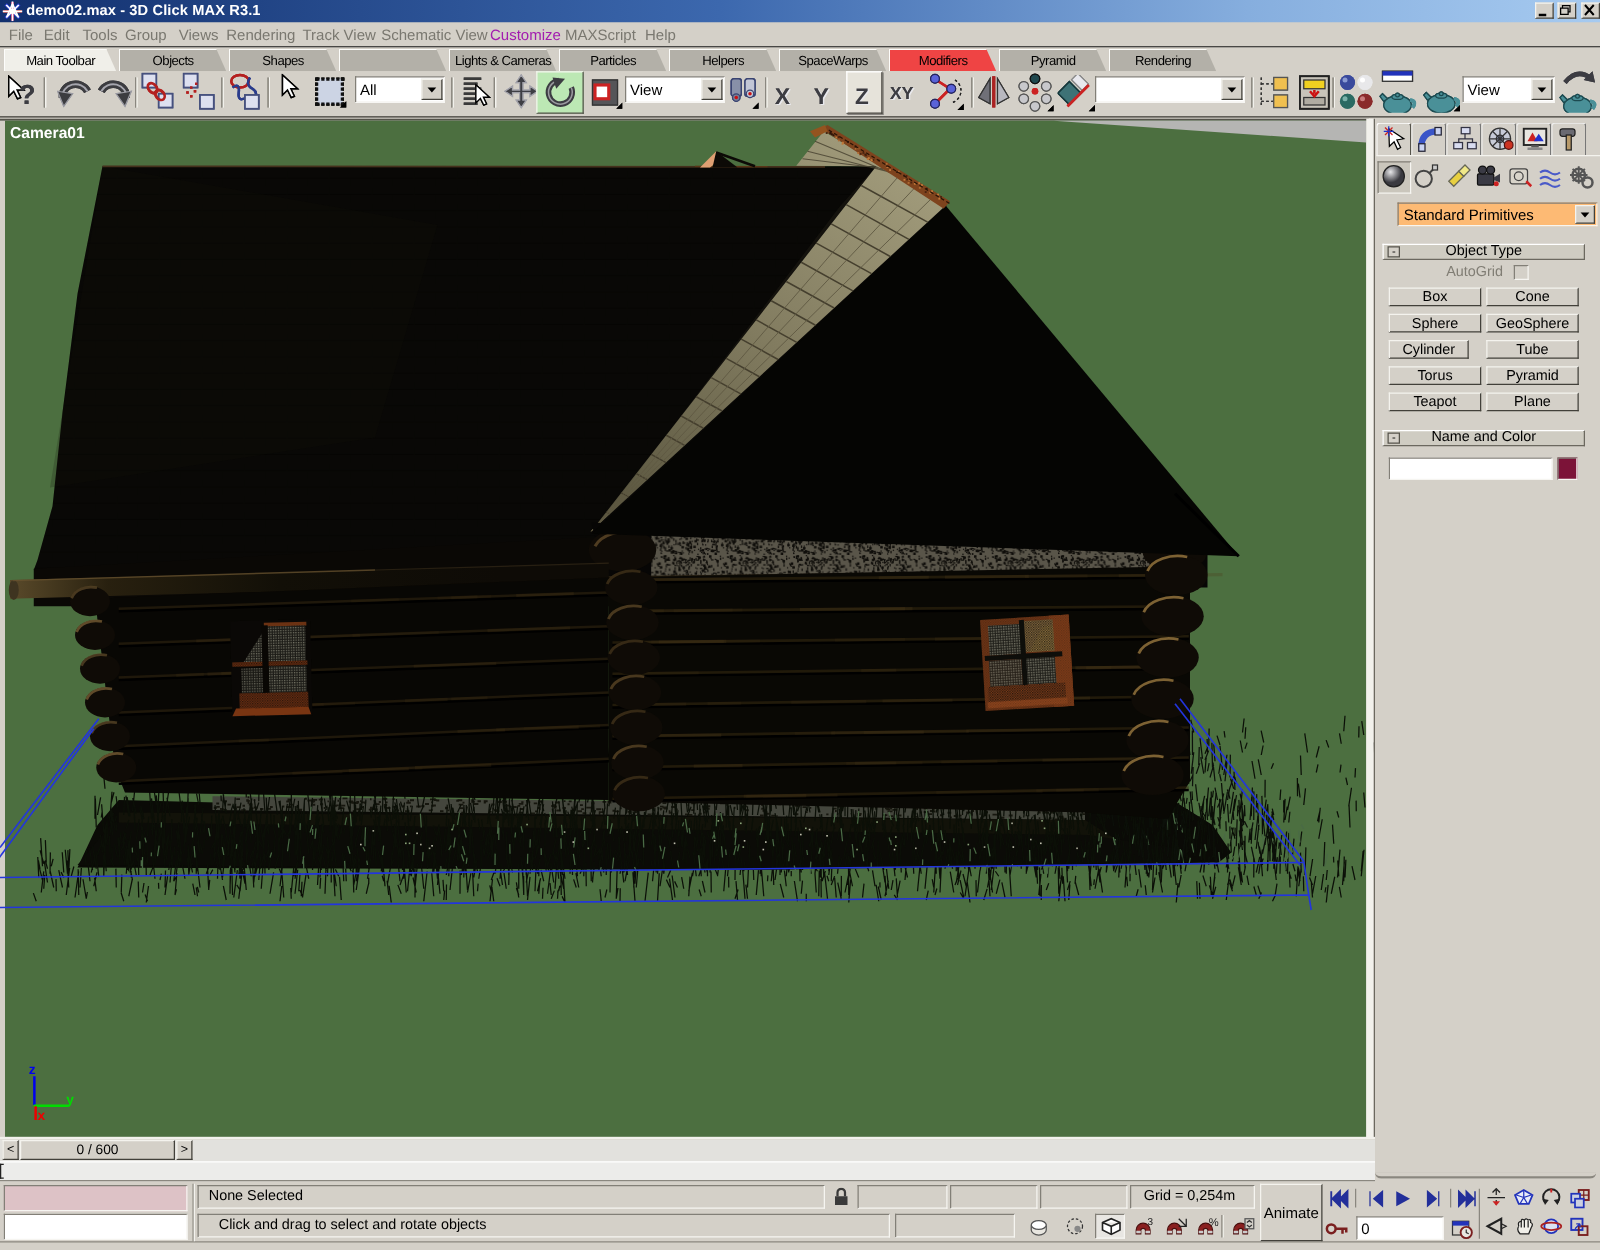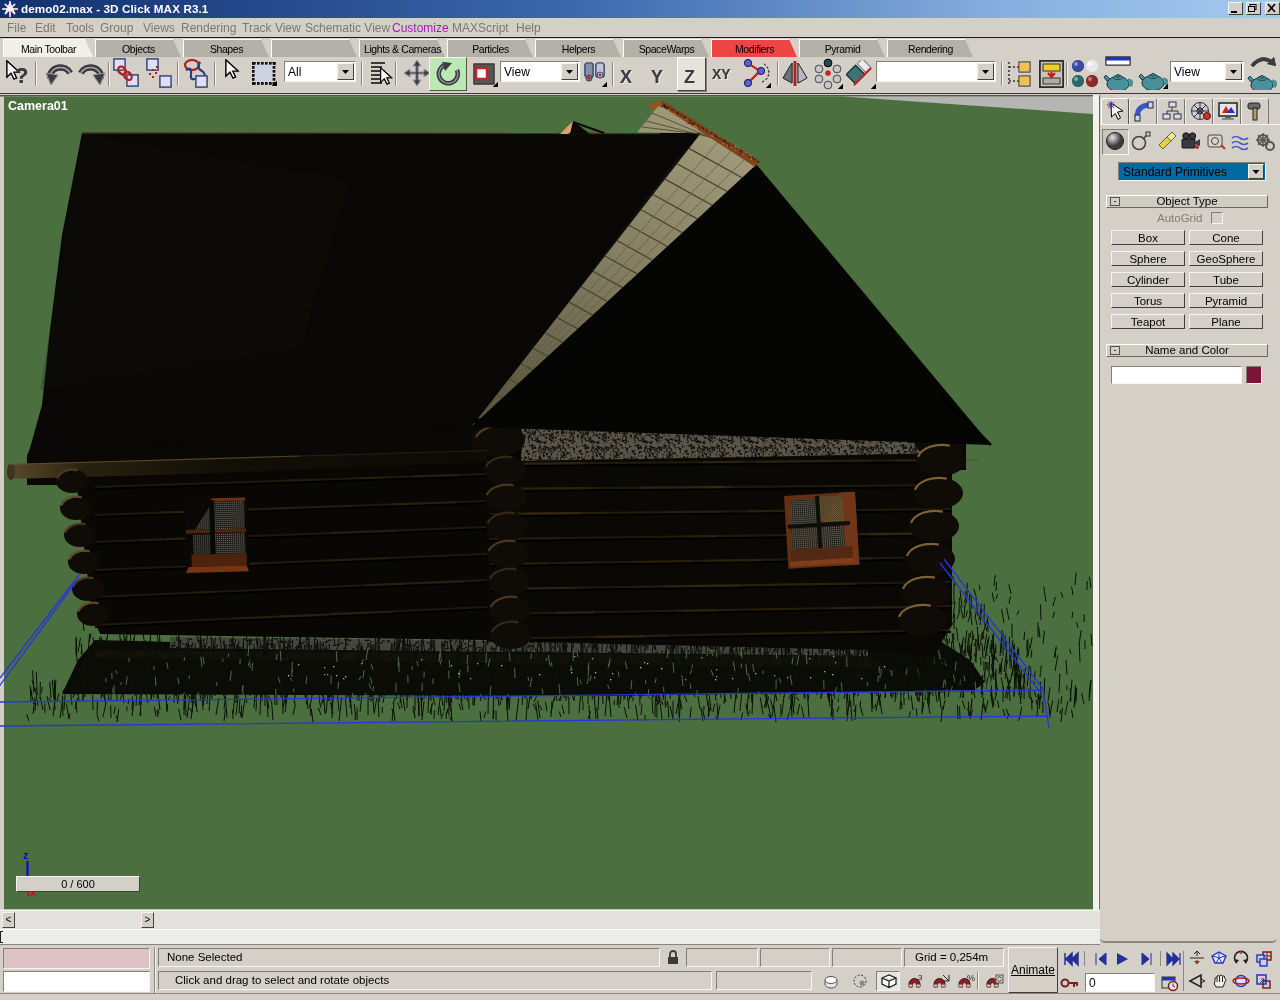--- a/index.html
+++ b/index.html
@@ -1482,52 +1482,52 @@
       <line x1="8" y1="9" x2="15.0" y2="9.0"></line>
       <line x1="8" y1="9" x2="12.9" y2="13.9"></line>
       <line x1="8" y1="9" x2="8.0" y2="16.0"></line>
       <line x1="8" y1="9" x2="3.1" y2="13.9"></line>
       <line x1="8" y1="9" x2="1.0" y2="9.0"></line>
       <line x1="8" y1="9" x2="3.1" y2="4.1"></line>
       <line x1="8" y1="9" x2="8.0" y2="2.0"></line>
       <line x1="8" y1="9" x2="12.9" y2="4.1"></line>
     </g>
   </svg>
-<div class="abs sunken" style="left:1118px;top:162px;width:148px;height:19px;background:#0369a1;">
+<div class="abs sunken" style="left:1118px;top:162px;width:160px;height:19px;background:#fdba74;">
     <span style="position:absolute;left:4px;top:2px;font-size:12px;">Standard Primitives</span>
     <div class="abs btn" style="right:1px;top:1px;width:16px;height:15px;"><svg width="14" height="13">
         <path d="M3.5 5 L10.5 5 L7 9 Z" fill="#000"></path>
       </svg></div>
   </div>
 <div class="abs" style="left:1106px;top:195px;width:162px;height:13px;background:#cfccc2;border-top:1px solid #fff;border-left:1px solid #fff;border-right:1px solid #6b685f;border-bottom:1px solid #6b685f;">
     <div class="abs" style="left:3px;top:1px;width:10px;height:9px;border:1px solid #55534b;background:#d4d0c8;font-size:9px;line-height:7px;text-align:center;">-</div>
     <div style="text-align:center;font-size:11.5px;margin-top:-1px;">Object Type</div>
   </div>
 <span class="abs" style="left:1157px;top:212px;color:#807d74;font-size:11.5px;">AutoGrid</span>
 <div class="abs sunken" style="left:1211px;top:212px;width:12px;height:12px;background:#d4d0c8;"></div>
 <div class="abs btn" style="left:1111px;top:230px;width:74px;height:15px;text-align:center;font-size:11.5px;padding-top:1px;">Box</div>
 <div class="abs btn" style="left:1189px;top:230px;width:74px;height:15px;text-align:center;font-size:11.5px;padding-top:1px;">Cone</div>
 <div class="abs btn" style="left:1111px;top:251px;width:74px;height:15px;text-align:center;font-size:11.5px;padding-top:1px;">Sphere</div>
 <div class="abs btn" style="left:1189px;top:251px;width:74px;height:15px;text-align:center;font-size:11.5px;padding-top:1px;">GeoSphere</div>
-<div class="abs btn" style="left:1111px;top:272px;width:74px;height:15px;text-align:center;font-size:11.5px;padding-top:1px;">Cylinder</div>
+<div class="abs btn" style="left:1111px;top:272px;width:64px;height:15px;text-align:center;font-size:11.5px;padding-top:1px;">Cylinder</div>
 <div class="abs btn" style="left:1189px;top:272px;width:74px;height:15px;text-align:center;font-size:11.5px;padding-top:1px;">Tube</div>
 <div class="abs btn" style="left:1111px;top:293px;width:74px;height:15px;text-align:center;font-size:11.5px;padding-top:1px;">Torus</div>
 <div class="abs btn" style="left:1189px;top:293px;width:74px;height:15px;text-align:center;font-size:11.5px;padding-top:1px;">Pyramid</div>
 <div class="abs btn" style="left:1111px;top:314px;width:74px;height:15px;text-align:center;font-size:11.5px;padding-top:1px;">Teapot</div>
 <div class="abs btn" style="left:1189px;top:314px;width:74px;height:15px;text-align:center;font-size:11.5px;padding-top:1px;">Plane</div>
 <div class="abs" style="left:1106px;top:344px;width:162px;height:13px;background:#cfccc2;border-top:1px solid #fff;border-left:1px solid #fff;border-right:1px solid #6b685f;border-bottom:1px solid #6b685f;">
     <div class="abs" style="left:3px;top:1px;width:10px;height:9px;border:1px solid #55534b;background:#d4d0c8;font-size:9px;line-height:7px;text-align:center;">-</div>
     <div style="text-align:center;font-size:11.5px;margin-top:-1px;">Name and Color</div>
   </div>
 <div class="abs sunken" style="left:1111px;top:366px;width:131px;height:18px;background:#fff;"></div>
 <div class="abs sunken" style="left:1246px;top:366px;width:16px;height:18px;background:#7c1338;"></div>
 <div class="abs" style="left:1100px;top:938px;width:177px;height:5px;border-bottom:2px solid #8a877f;border-radius:0 0 6px 6px;"></div>
 <div class="abs" style="left:0;top:912px;width:1100px;height:17px;background:#e2e1dd;"></div>
 <div class="abs btn" style="left:2px;top:912px;width:13px;height:16px;text-align:center;font-size:10px;padding-top:1px;">&lt;</div>
-<div class="abs btn" style="left:16px;top:876px;width:124px;height:16px;text-align:center;font-size:11px;padding-top:1px;">0 / 600</div>
+<div class="abs btn" style="left:16px;top:912px;width:124px;height:16px;text-align:center;font-size:11px;padding-top:1px;">0 / 600</div>
 <div class="abs btn" style="left:141px;top:912px;width:13px;height:16px;text-align:center;font-size:10px;padding-top:1px;">&gt;</div>
 <div class="abs" style="left:0;top:929px;width:1100px;height:16px;background:#ececea;border-top:1px solid #fff;border-bottom:1px solid #8a877f;"></div>
 <div class="abs" style="left:0;top:931px;width:3px;height:12px;border:1px solid #222;border-right:none;"></div>
 <div class="abs" style="left:0;top:946px;width:1280px;height:54px;background:#d4d0c8;"></div>
 <div class="abs" style="left:0;top:993px;width:1280px;height:1px;background:#8a877f;"></div>
 <div class="abs sunken" style="left:3px;top:948px;width:147px;height:21px;background:#ddc2c6;"></div>
 <div class="abs sunken" style="left:3px;top:971px;width:147px;height:21px;background:#ffffff;"></div>
 <div class="abs" style="left:154px;top:947px;width:1px;height:46px;background:#8a877f;"></div>
 <div class="abs" style="left:155px;top:947px;width:1px;height:46px;background:#f4f3ee;"></div>
 <div class="abs sunken" style="left:158px;top:948px;width:502px;height:19px;">
@@ -1578,21 +1578,21 @@
     <text x="12" y="8" font-size="9" fill="#222">%</text>
   </svg>
 <div class="abs" style="left:977px;top:972px;width:2px;height:18px;border-left:1px solid #8a877f;border-right:1px solid #f4f3ee;"></div>
 <svg class="abs" style="left:983px;top:973px;" width="22" height="18" viewBox="0 0 22 18">
     <path d="M4 11 a5.5 5.5 0 0 1 11 0 l0 3 -3.6 0 0 -3 a2 2 0 0 0 -3.8 0 l0 3 -3.6 0 Z" fill="#8a2020" stroke="#4a0e0e"></path>
     <rect x="4" y="11.6" width="3.6" height="2" fill="#ccc"></rect>
     <rect x="11.4" y="11.6" width="3.6" height="2" fill="#ccc"></rect>
     <rect x="13" y="2" width="7" height="8" fill="#d4d0c8" stroke="#555"></rect>
     <path d="M14.5 5 L16.5 3.5 L18.5 5 M14.5 7 L16.5 8.5 L18.5 7" stroke="#333" fill="none"></path>
   </svg>
-<div class="abs btn" style="left:1008px;top:947px;width:50px;height:46px;text-align:center;font-size:12px;line-height:44px;text-decoration:underline;">Animate</div>
+<div class="abs btn" style="left:1008px;top:947px;width:50px;height:46px;text-align:center;font-size:12px;line-height:44px;">Animate</div>
 <svg class="abs" style="left:1062px;top:951px;" width="18" height="16" viewBox="0 0 18 16">
     <path d="M3 2 L3 14 M16 2 L10 8 L16 14 Z M10 2 L4 8 L10 14 Z" fill="#232f9a" stroke="#232f9a" stroke-width="1.5"></path>
   </svg>
 <div class="abs" style="left:1084px;top:951px;width:1px;height:15px;background:#8a877f;"></div>
 <svg class="abs" style="left:1092px;top:951px;" width="16" height="16" viewBox="0 0 16 16">
     <path d="M4 2 L4 14 M14 2 L7 8 L14 14 Z" fill="#232f9a" stroke="#232f9a"></path>
   </svg>
 <svg class="abs" style="left:1114px;top:951px;" width="16" height="16" viewBox="0 0 16 16">
     <path d="M3 2 L14 8 L3 14 Z" fill="#232f9a"></path>
   </svg>

